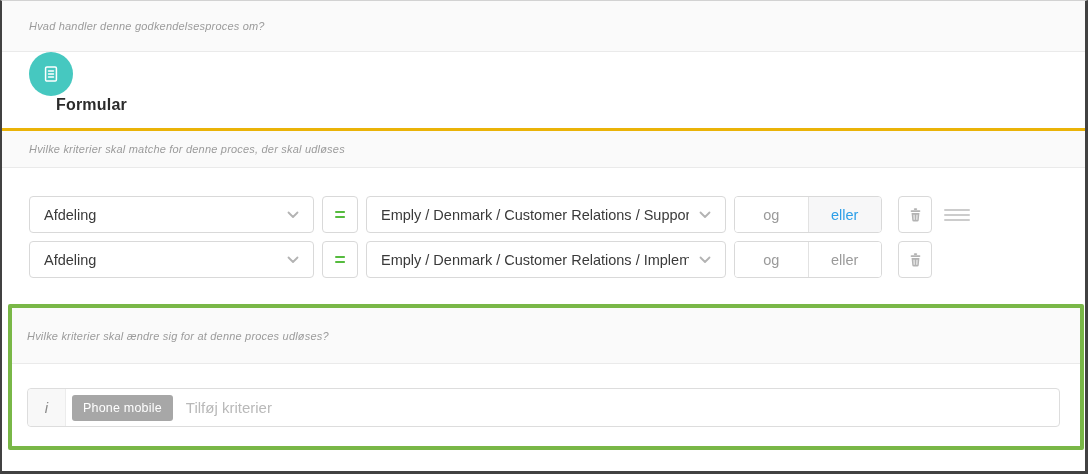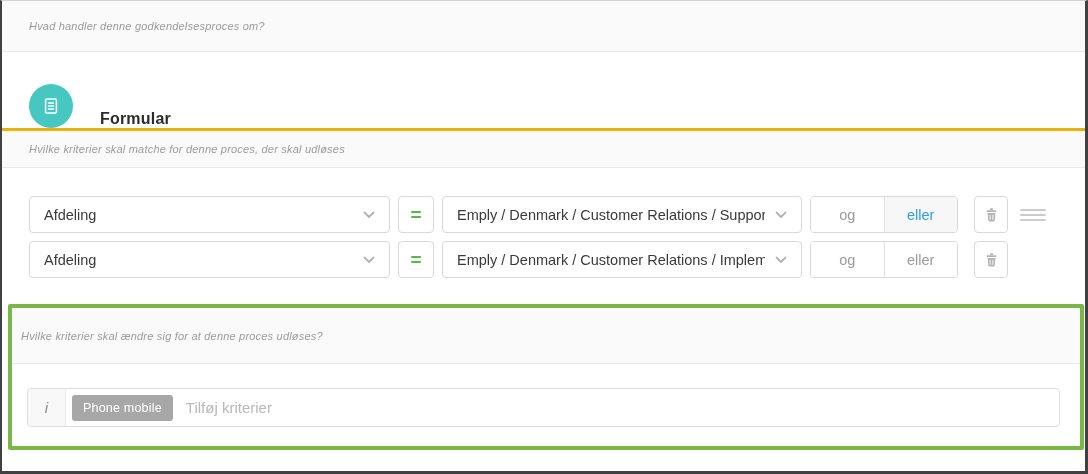--- a/index.html
+++ b/index.html
@@ -26,22 +26,23 @@
     font-size:11px;
     color:#9b9b9b;
     letter-spacing:.2px;
   }
   .strip-1{height:51px;border-bottom:1px solid #eaeaea;}
   .strip-2{height:40px;border-bottom:1px solid #eaeaea;border-top:3px solid #eab308;align-items:center;}
 
   
   .formular-row{
     height:76px;background:#fff;
-    display:flex;align-items:flex-end;
+    display:flex;align-items:flex-start;
     padding-left:27px;
+    flex-direction:column;
   }
   .type-circle{
     width:44px;height:44px;border-radius:50%;
     background:#46c8c0;
     display:flex;align-items:center;justify-content:center;
     flex:0 0 auto;
   }
   .formular-label{
     margin-left:27px;
     font-size:16px;font-weight:bold;color:#2b2b2b;
@@ -51,21 +52,21 @@
   
   .criteria-area{height:136px;background:#fff;padding:28px 0 0 27px;}
   .criteria-row{display:flex;align-items:stretch;height:37px;margin-bottom:8px;}
 
   .select{
     border:1px solid #d9d9d9;border-radius:4px;background:#fff;
     display:flex;align-items:center;justify-content:space-between;
     padding:0 14px;cursor:pointer;
   }
   .select .sel-text{font-size:14.5px;color:#3a3a3a;white-space:nowrap;overflow:hidden;}
-  .select-field{width:361px;gap:36px;}
+  .select-field{width:285px;gap:36px;}
   .select-value{width:360px;margin-left:8px;}
   .chevron{flex:0 0 auto;margin-left:10px;display:flex;align-items:center;}
 
   .eq-btn{
     width:36px;margin-left:8px;
     border:1px solid #d9d9d9;border-radius:4px;background:#fff;
     display:flex;align-items:center;justify-content:center;
     color:#55bb3e;font-weight:bold;font-size:19px;cursor:pointer;
   }
 
@@ -94,21 +95,21 @@
   .drag-handle span{display:block;height:2px;background:#cccccc;border-radius:1px;}
   .drag-placeholder{width:26px;margin-left:12px;}
 
   
   .green-box{
     margin:0 1px 3px 6px;
     height:146px;
     border:4px solid #79b747;border-radius:2px;
     background:#fff;overflow:hidden;
   }
-  .strip-3{height:56px;border-bottom:1px solid #eaeaea;padding-left:9px;}
+  .strip-3{height:56px;border-bottom:1px solid #eaeaea;padding-left:15px;}
   .change-area{padding:24px 20px 0 15px;}
 
   .criteria-input{
     height:39px;border:1px solid #ddd;border-radius:4px;background:#fff;
     display:flex;align-items:center;cursor:text;
   }
   .info-cell{
     width:38px;height:100%;flex:0 0 auto;
     background:#f8f8f8;border-right:1px solid #ececec;
     border-radius:4px 0 0 4px;

